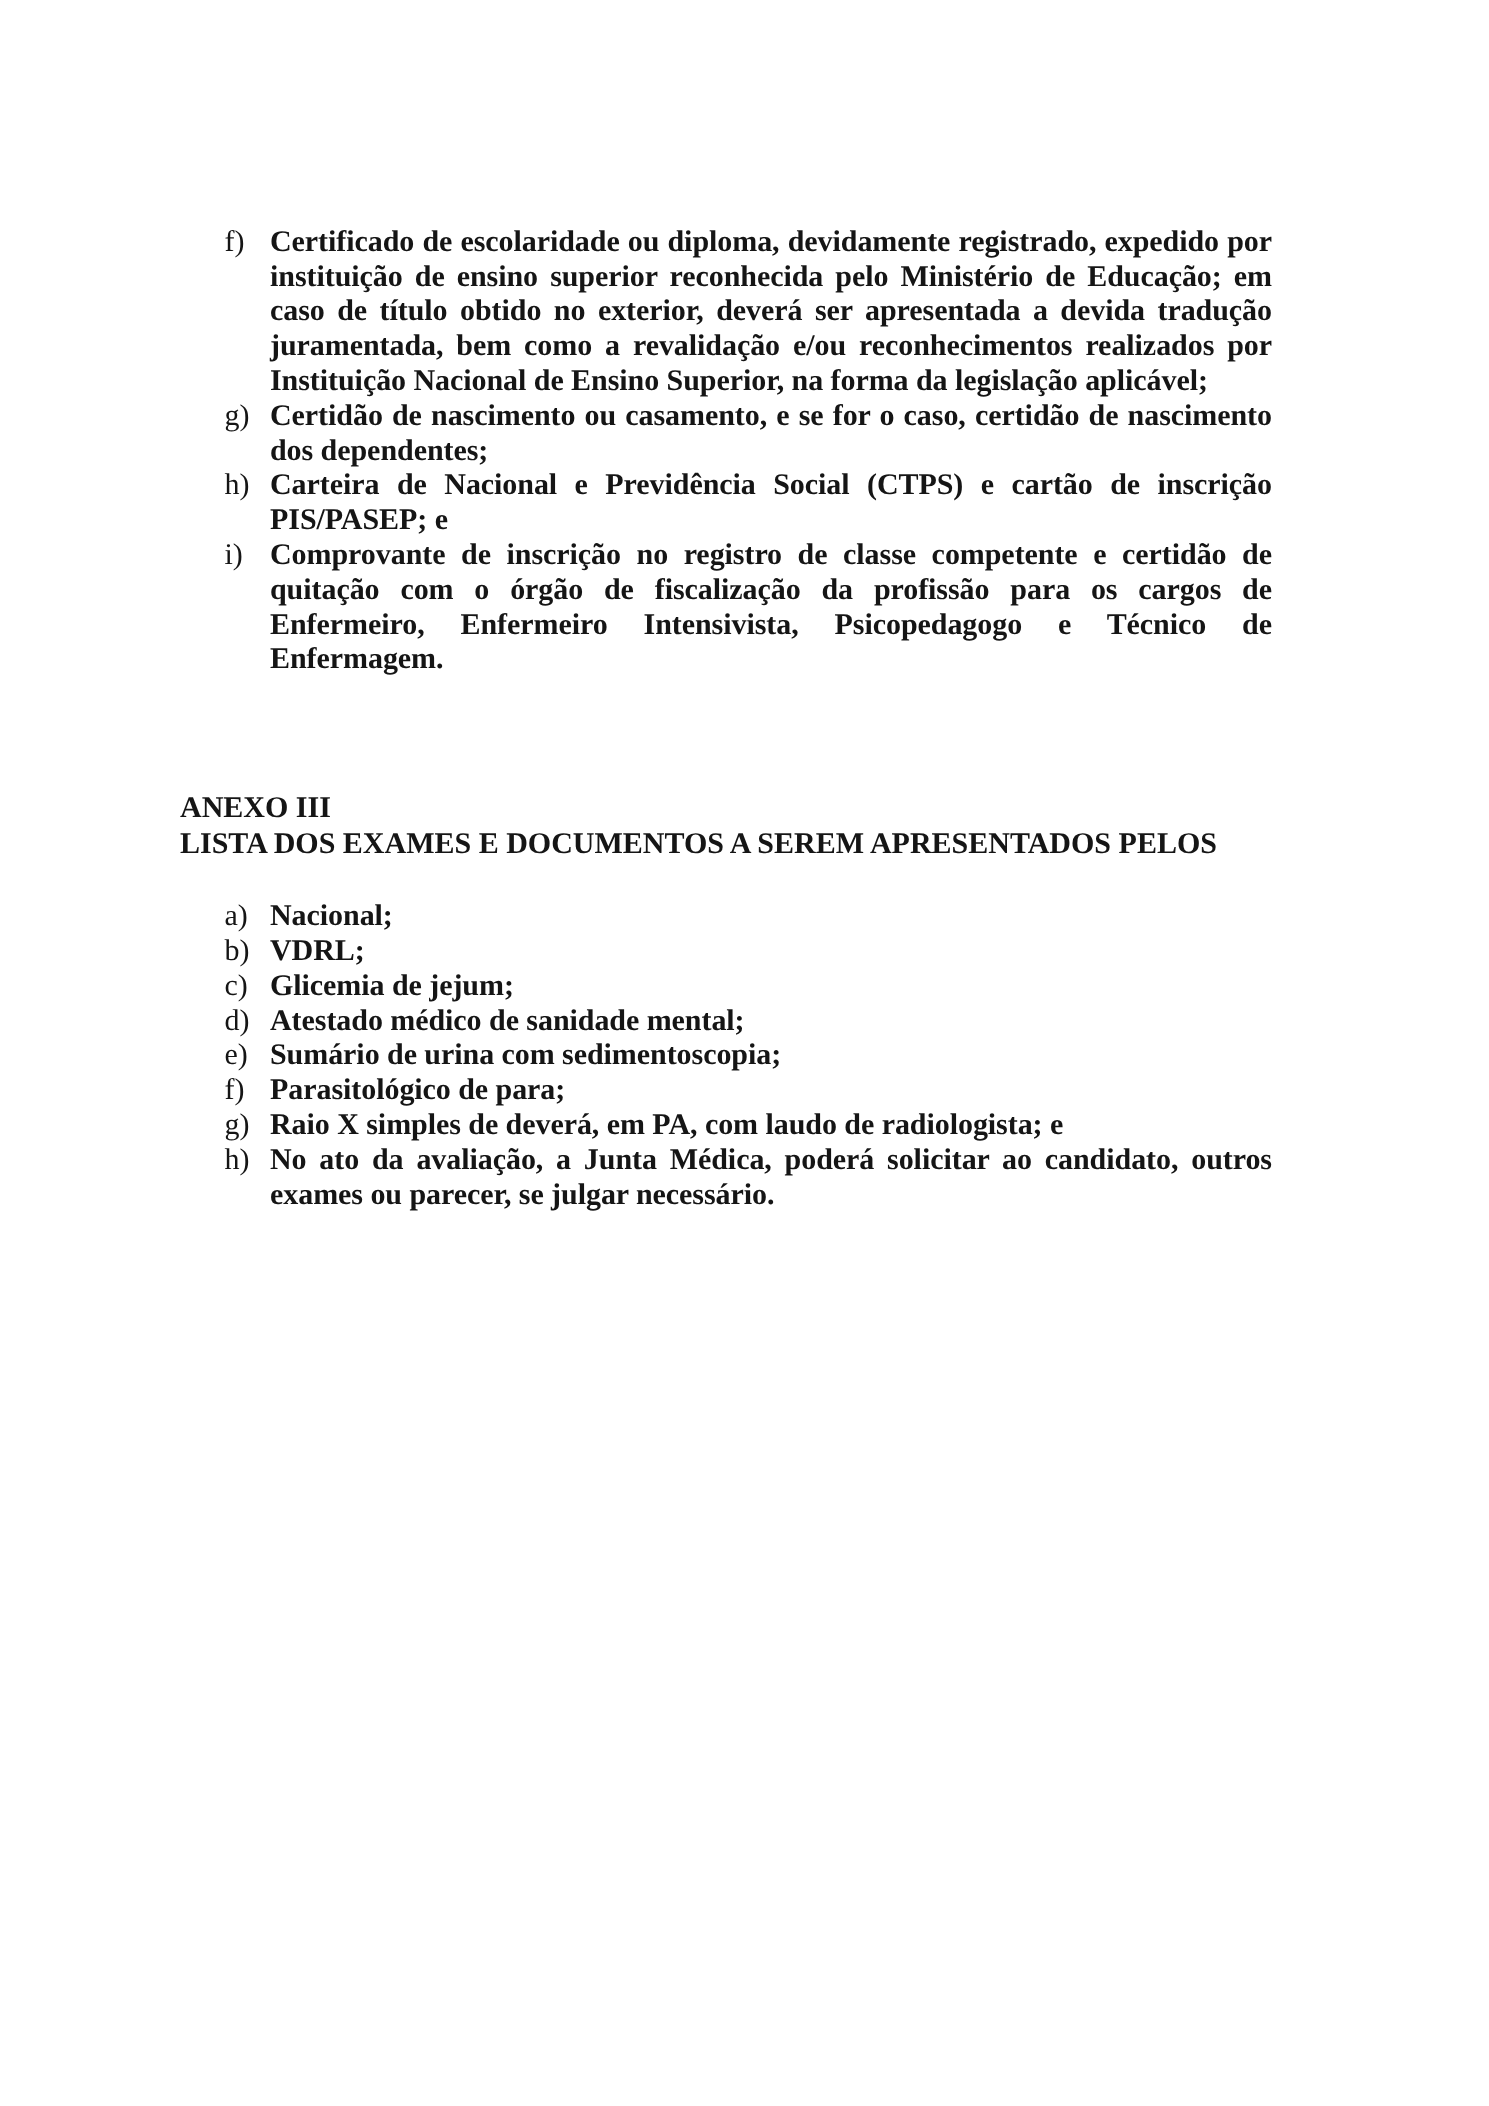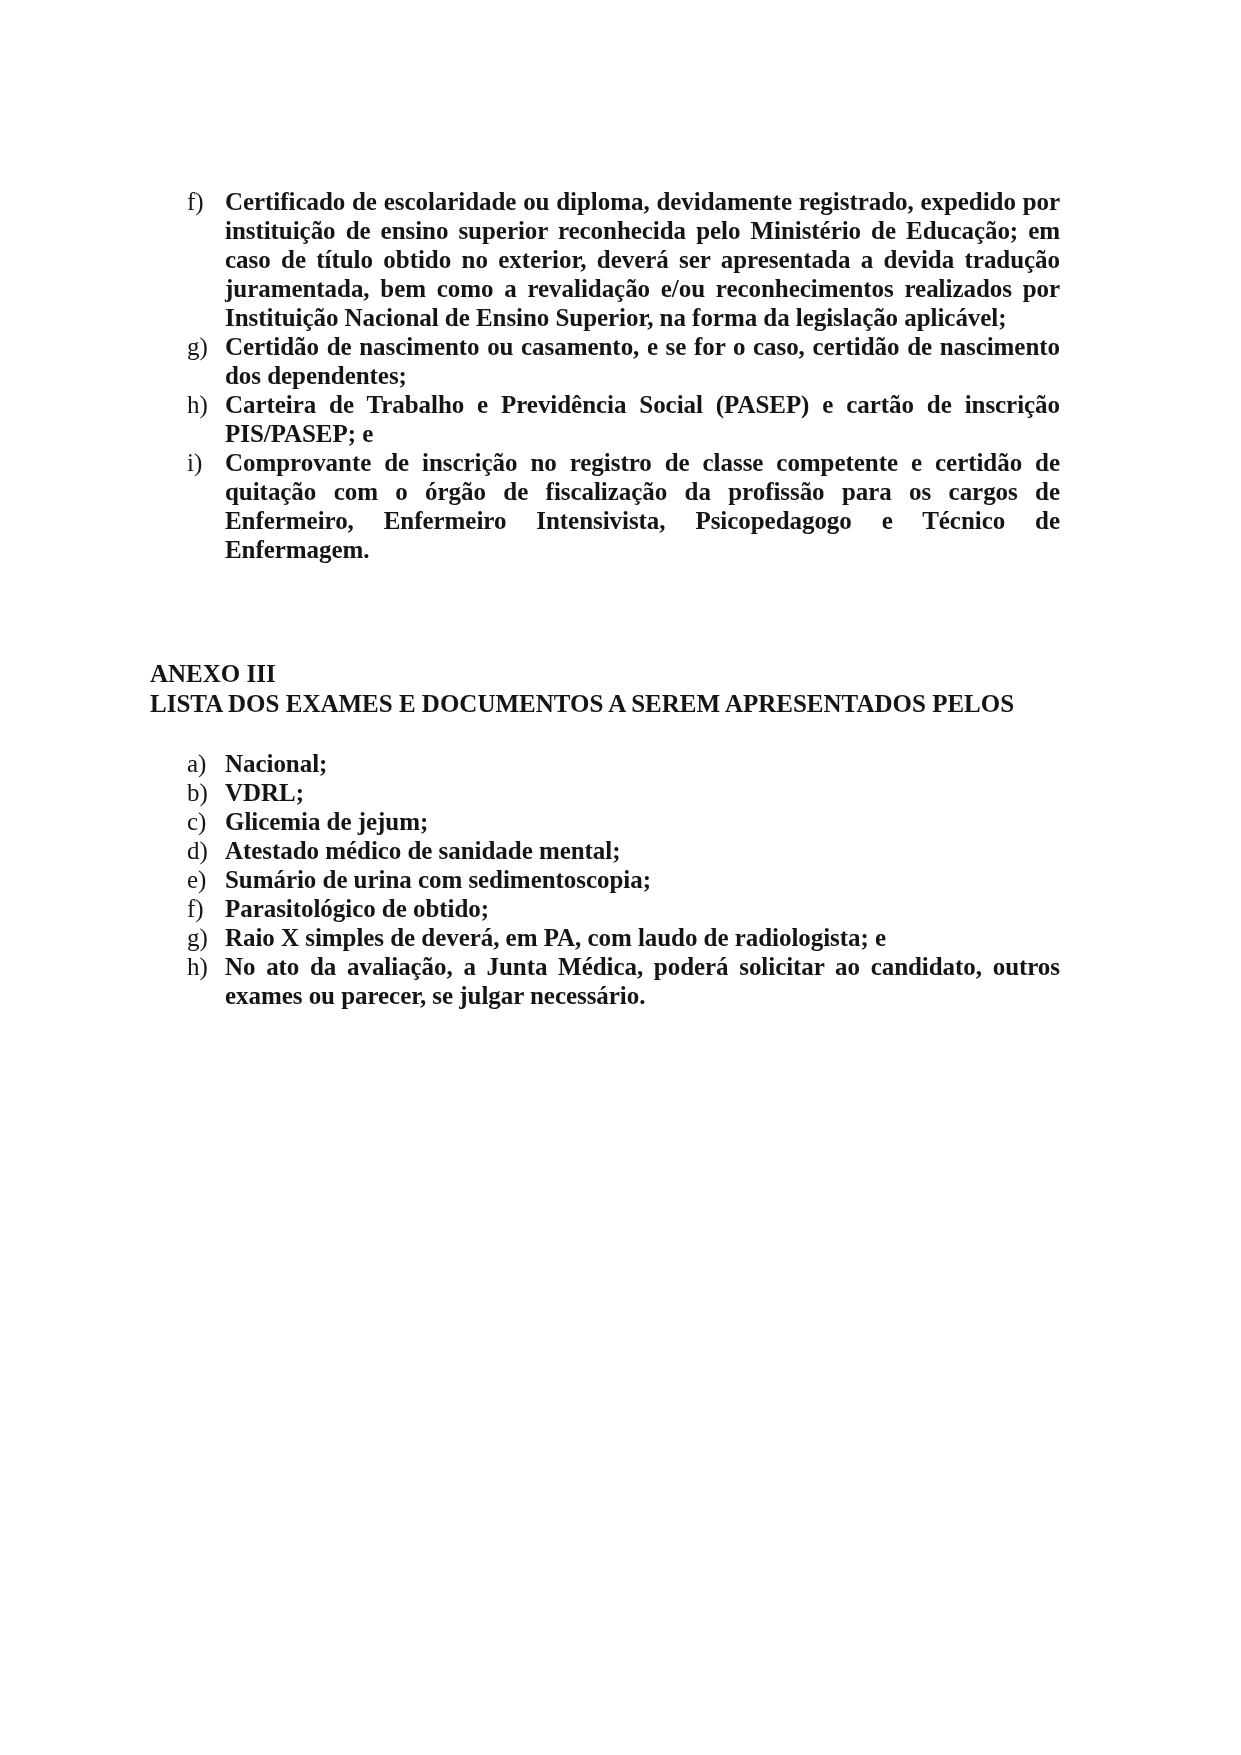--- a/index.html
+++ b/index.html
@@ -36,21 +36,21 @@
     <div class="li">
       <span class="marker">f)</span>
       <span class="text">Certificado de escolaridade ou diploma, devidamente registrado, expedido por instituição de ensino superior reconhecida pelo Ministério de Educação; em caso de título obtido no exterior, deverá ser apresentada a devida tradução juramentada, bem como a revalidação e/ou reconhecimentos realizados por Instituição Nacional de Ensino Superior, na forma da legislação aplicável;</span>
     </div>
     <div class="li">
       <span class="marker">g)</span>
       <span class="text">Certidão de nascimento ou casamento, e se for o caso, certidão de nascimento dos dependentes;</span>
     </div>
     <div class="li">
       <span class="marker">h)</span>
-      <span class="text">Carteira de Trabalho e Previdência Social (PASEP) e cartão de inscrição PIS/PASEP; e</span>
+      <span class="text">Carteira de Nacional e Previdência Social (CTPS) e cartão de inscrição PIS/PASEP; e</span>
     </div>
     <div class="li">
       <span class="marker">i)</span>
       <span class="text">Comprovante de inscrição no registro de classe competente e certidão de quitação com o órgão de fiscalização da profissão para os cargos de Enfermeiro, Enfermeiro Intensivista, Psicopedagogo e Técnico de Enfermagem.</span>
     </div>
   </div>
 
   <div class="heading">
     <div>ANEXO III</div>
     <div>LISTA DOS EXAMES E DOCUMENTOS A SEREM APRESENTADOS PELOS</div>
@@ -72,21 +72,21 @@
     <div class="li">
       <span class="marker">d)</span>
       <span class="text">Atestado médico de sanidade mental;</span>
     </div>
     <div class="li">
       <span class="marker">e)</span>
       <span class="text">Sumário de urina com sedimentoscopia;</span>
     </div>
     <div class="li">
       <span class="marker">f)</span>
-      <span class="text">Parasitológico de obtido;</span>
+      <span class="text">Parasitológico de para;</span>
     </div>
     <div class="li">
       <span class="marker">g)</span>
       <span class="text">Raio X simples de deverá, em PA, com laudo de radiologista; e</span>
     </div>
     <div class="li">
       <span class="marker">h)</span>
       <span class="text">No ato da avaliação, a Junta Médica, poderá solicitar ao candidato, outros exames ou parecer, se julgar necessário.</span>
     </div>
   </div>

